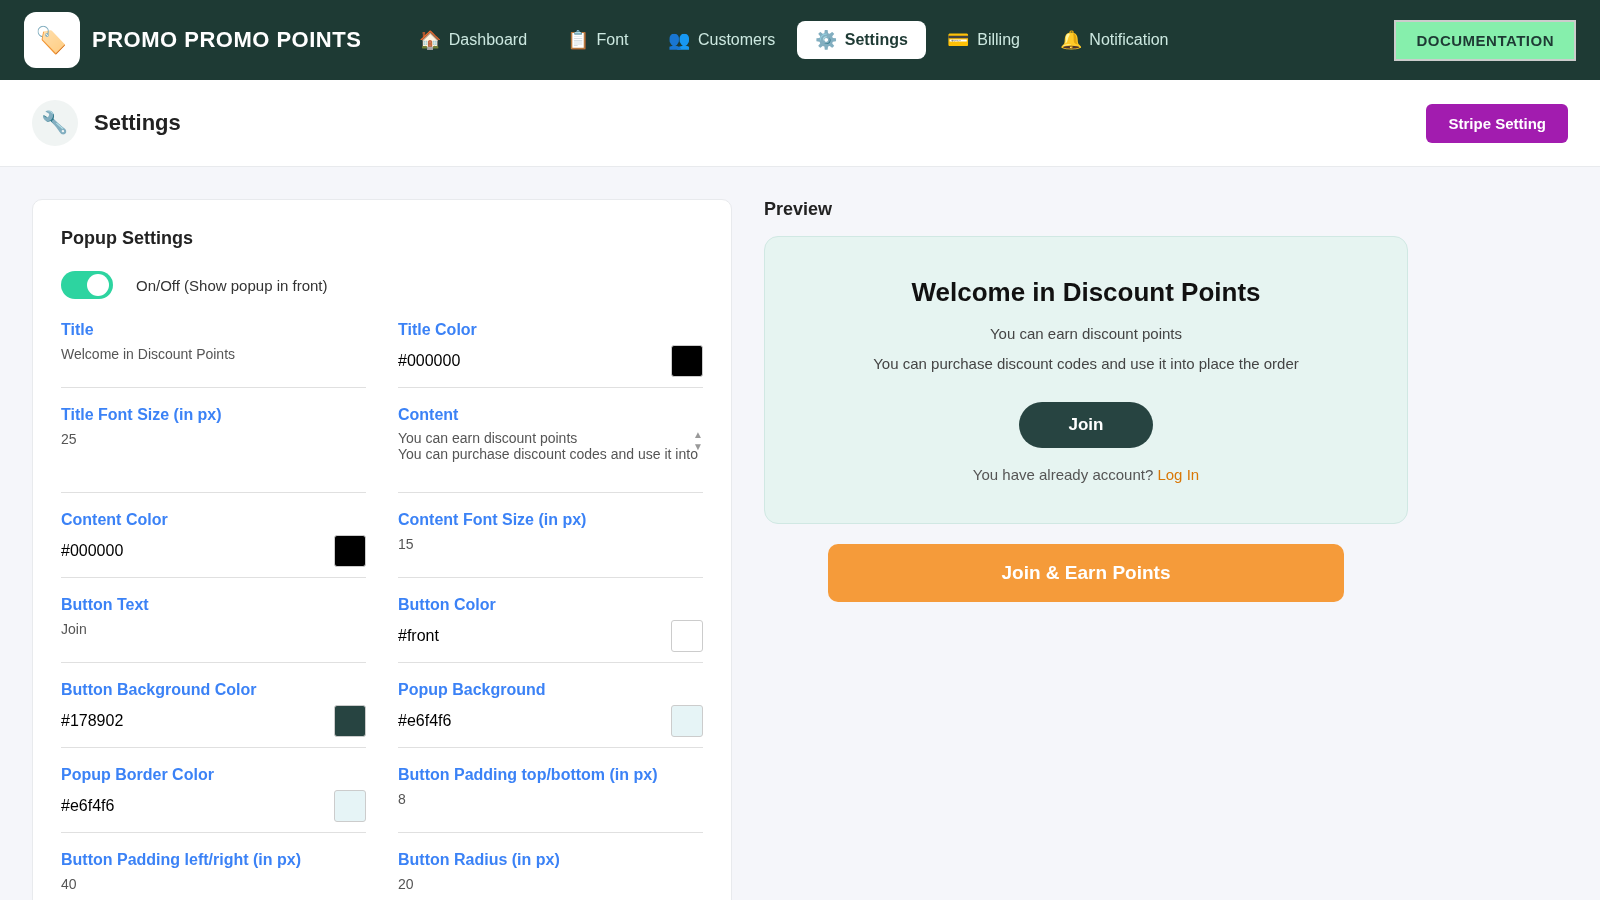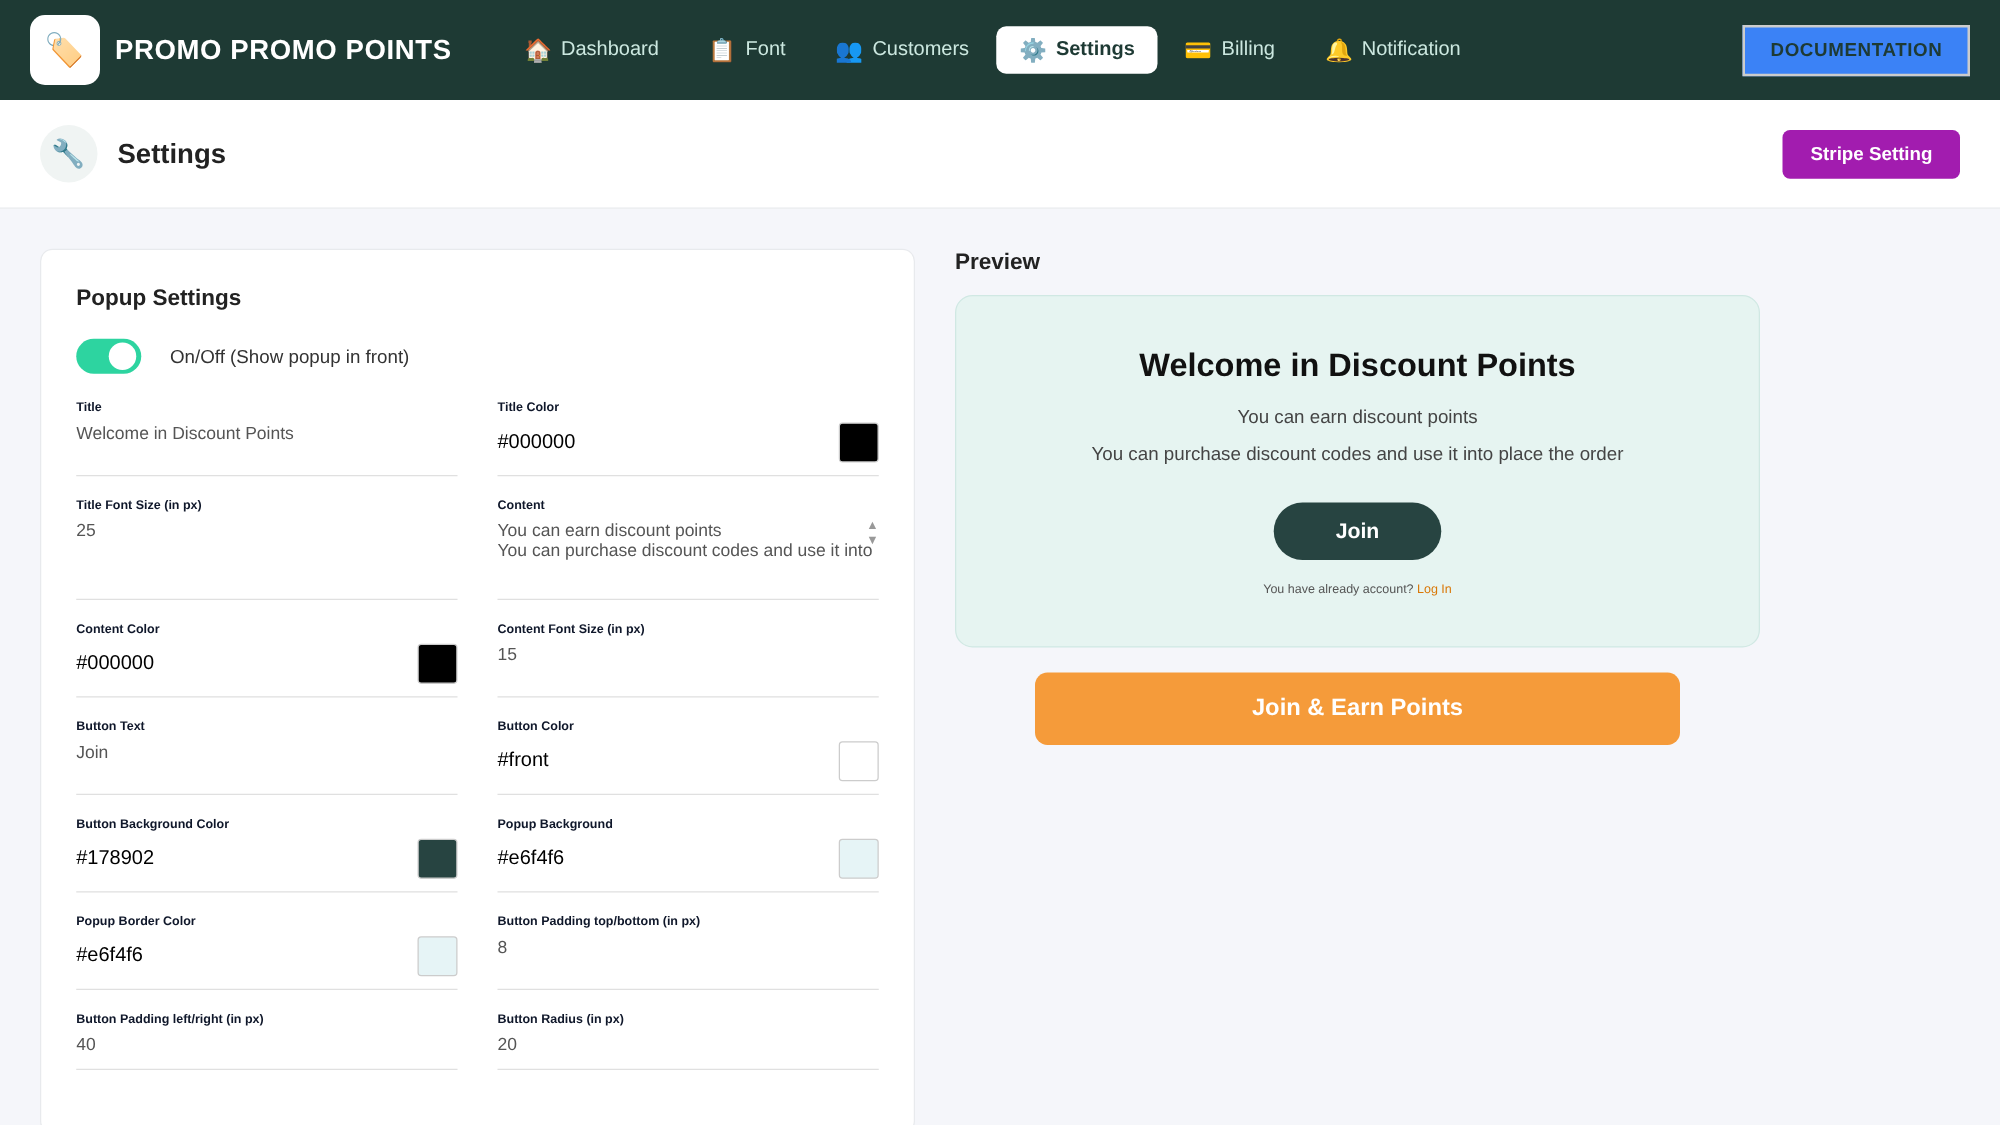--- a/index.html
+++ b/index.html
@@ -49,21 +49,21 @@
       cursor: pointer;
       white-space: nowrap;
     }
     .nav-link.active {
       background: #fff;
       color: #1e3a34;
       font-weight: 600;
     }
     .nav-link .nav-icon { font-size: 18px; }
     .btn-documentation {
-      background: #3b82f6;
+      background: #86efac;
       color: #1e3a34;
       border: 2px solid #ccc;
       border-radius: 0;
       padding: 10px 20px;
       font-size: 15px;
       font-weight: 700;
       cursor: pointer;
       letter-spacing: 0.5px;
       margin-left: auto;
     }
@@ -165,23 +165,23 @@
       grid-template-columns: 1fr 1fr;
       gap: 0 32px;
     }
     .form-field {
       margin-bottom: 18px;
       border-bottom: 1px solid #e0e0e0;
       padding-bottom: 10px;
     }
     .form-field label {
       display: block;
-      font-size: 10px;
+      font-size: 16px;
       font-weight: 600;
-      color: #0f172a;
+      color: #3b82f6;
       margin-bottom: 6px;
     }
     .form-field input[type="text"],
     .form-field input[type="number"],
     .form-field textarea {
       width: 100%;
       border: none;
       outline: none;
       font-size: 14px;
       color: #555;
@@ -240,21 +240,21 @@
       color: #fff;
       border: none;
       border-radius: 30px;
       padding: 13px 50px;
       font-size: 17px;
       font-weight: 600;
       cursor: pointer;
       margin: 20px 0 18px;
     }
     .preview-login-text {
-      font-size: 10px;
+      font-size: 15px;
       color: #555;
     }
     .preview-login-text a {
       color: #d97706;
       text-decoration: none;
       font-weight: 500;
     }
     .btn-join-earn {
       background: #f59b3a;
       color: #fff;

